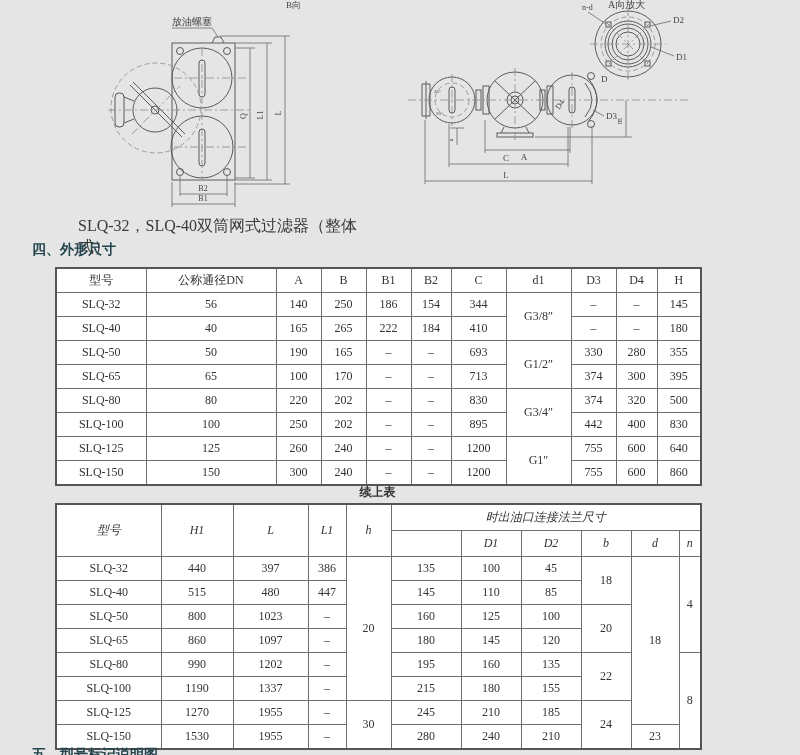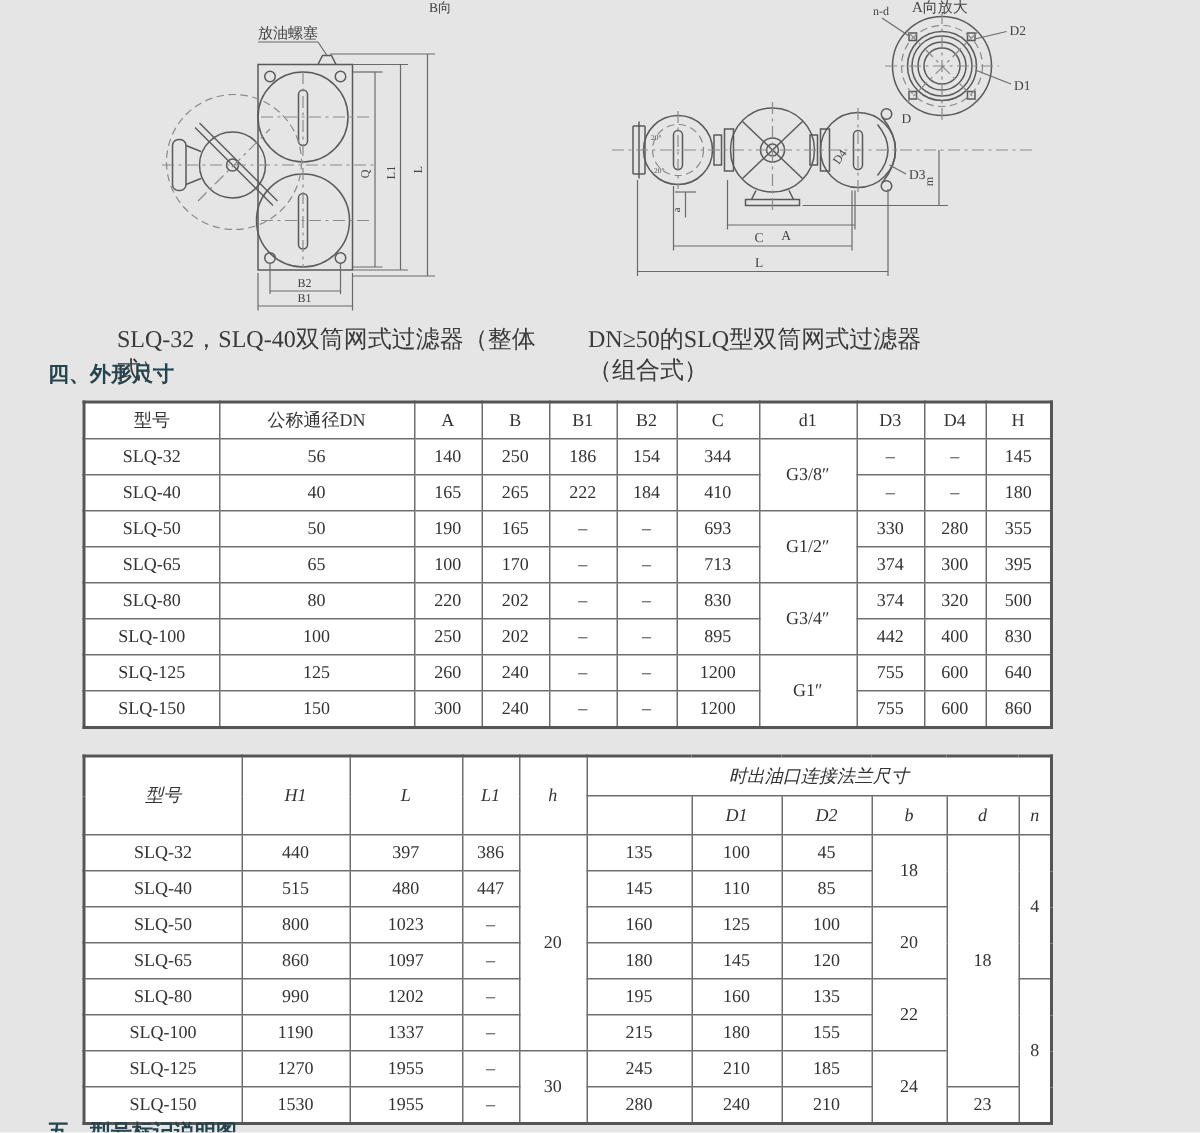--- a/index.html
+++ b/index.html
@@ -188,21 +188,20 @@
     <text x="222" y="121" font-size="8" transform="rotate(-90 222 121)" text-anchor="middle">m</text>
     <text x="53" y="140" font-size="7" transform="rotate(-90 53 140)" text-anchor="middle">a</text>
     <text x="124" y="160" font-size="9" text-anchor="middle">A</text>
     <text x="106" y="161" font-size="9" text-anchor="middle">C</text>
     <text x="106" y="178" font-size="9" text-anchor="middle">L</text>
     <text x="34" y="93" font-size="5">20°</text>
     <text x="36" y="115" font-size="5">20°</text>
   </svg>
 
   <div class="caption caption-left">SLQ-32，SLQ-40双筒网式过滤器（整体式）</div>
-  <div class="caption caption-right">DN≥50的SLQ型双筒网式过滤器（组合式）</div>
 
   <div class="sec-heading heading-dims">四、外形尺寸</div>
 
   <table class="tbl tbl1">
     <colgroup>
       <col style="width:90px">
         <col style="width:130px">
         <col style="width:45px">
         <col style="width:45px">
       <col style="width:45px">
@@ -325,20 +324,21 @@
           <td>–</td>
           <td>–</td>
           <td>1200</td>
           <td>755</td>
           <td>600</td>
           <td>860</td>
         </tr>
       </tbody>
   </table>
 
+  <div class="cont-label">续上表</div>
 
   <table class="tbl tbl2">
     <colgroup>
       <col style="width:105px">
         <col style="width:72px">
         <col style="width:75px">
         <col style="width:38px">
       <col style="width:45px">
         <col style="width:70px">
         <col style="width:60px">

